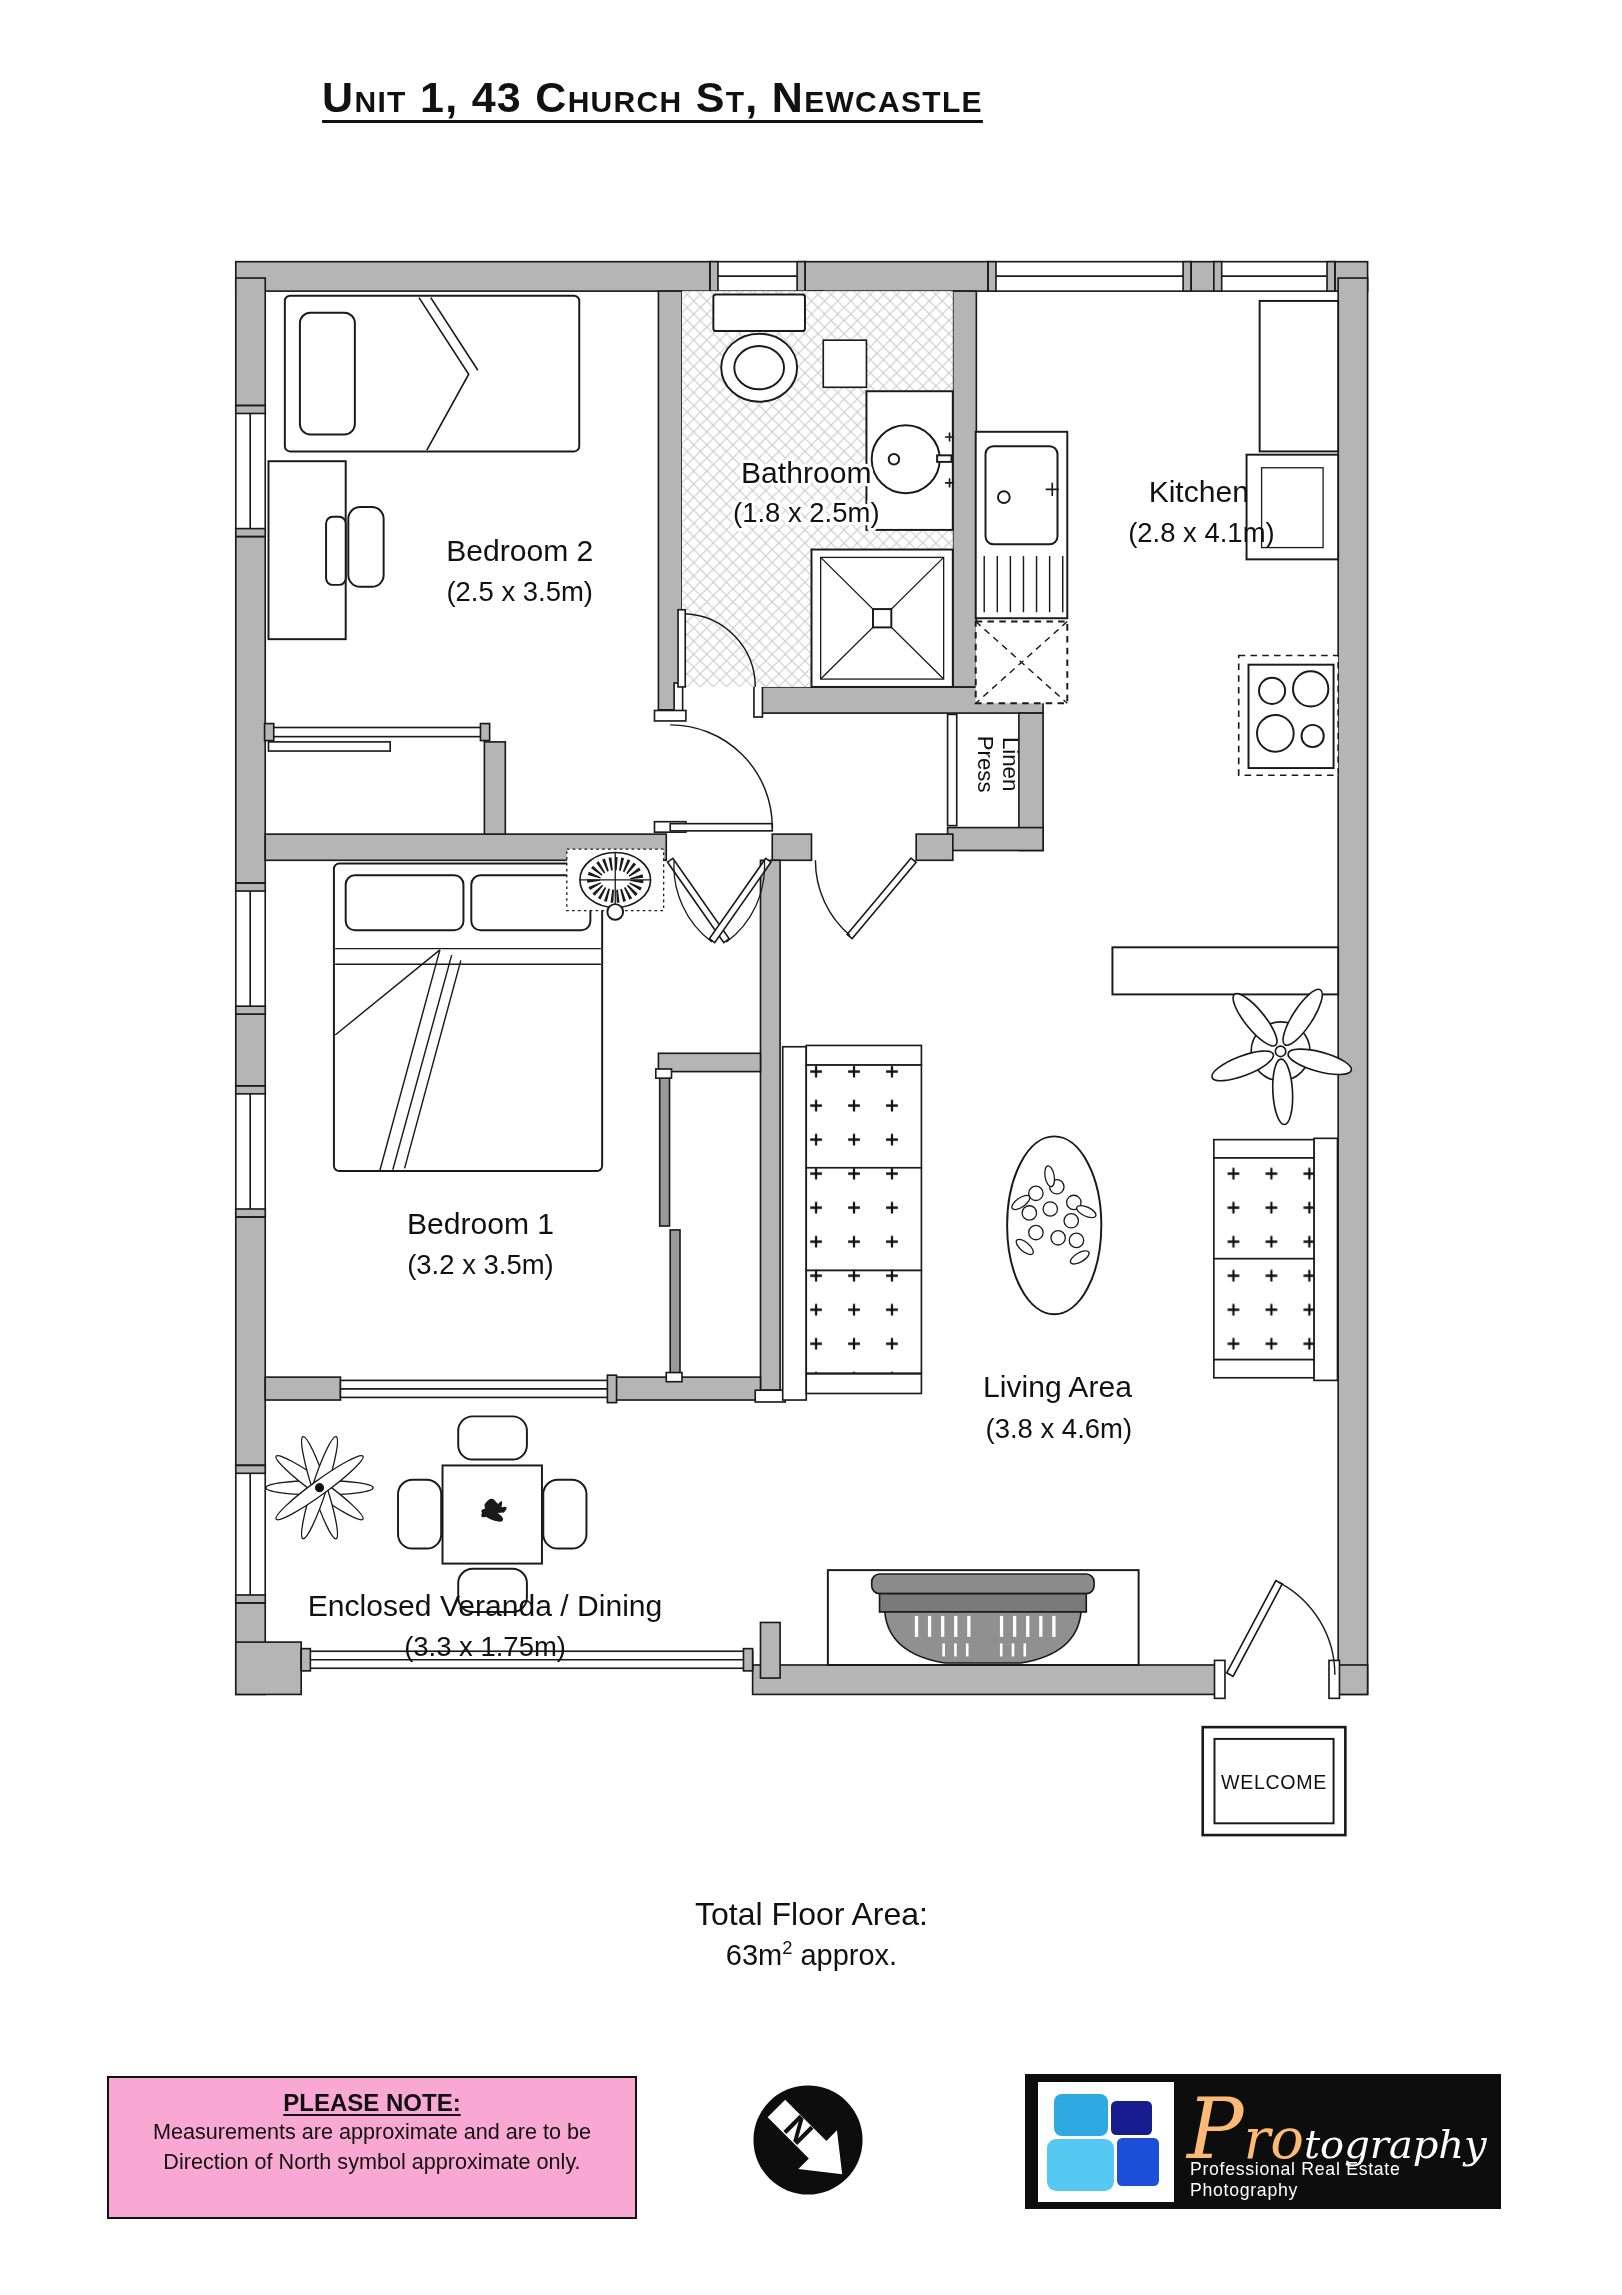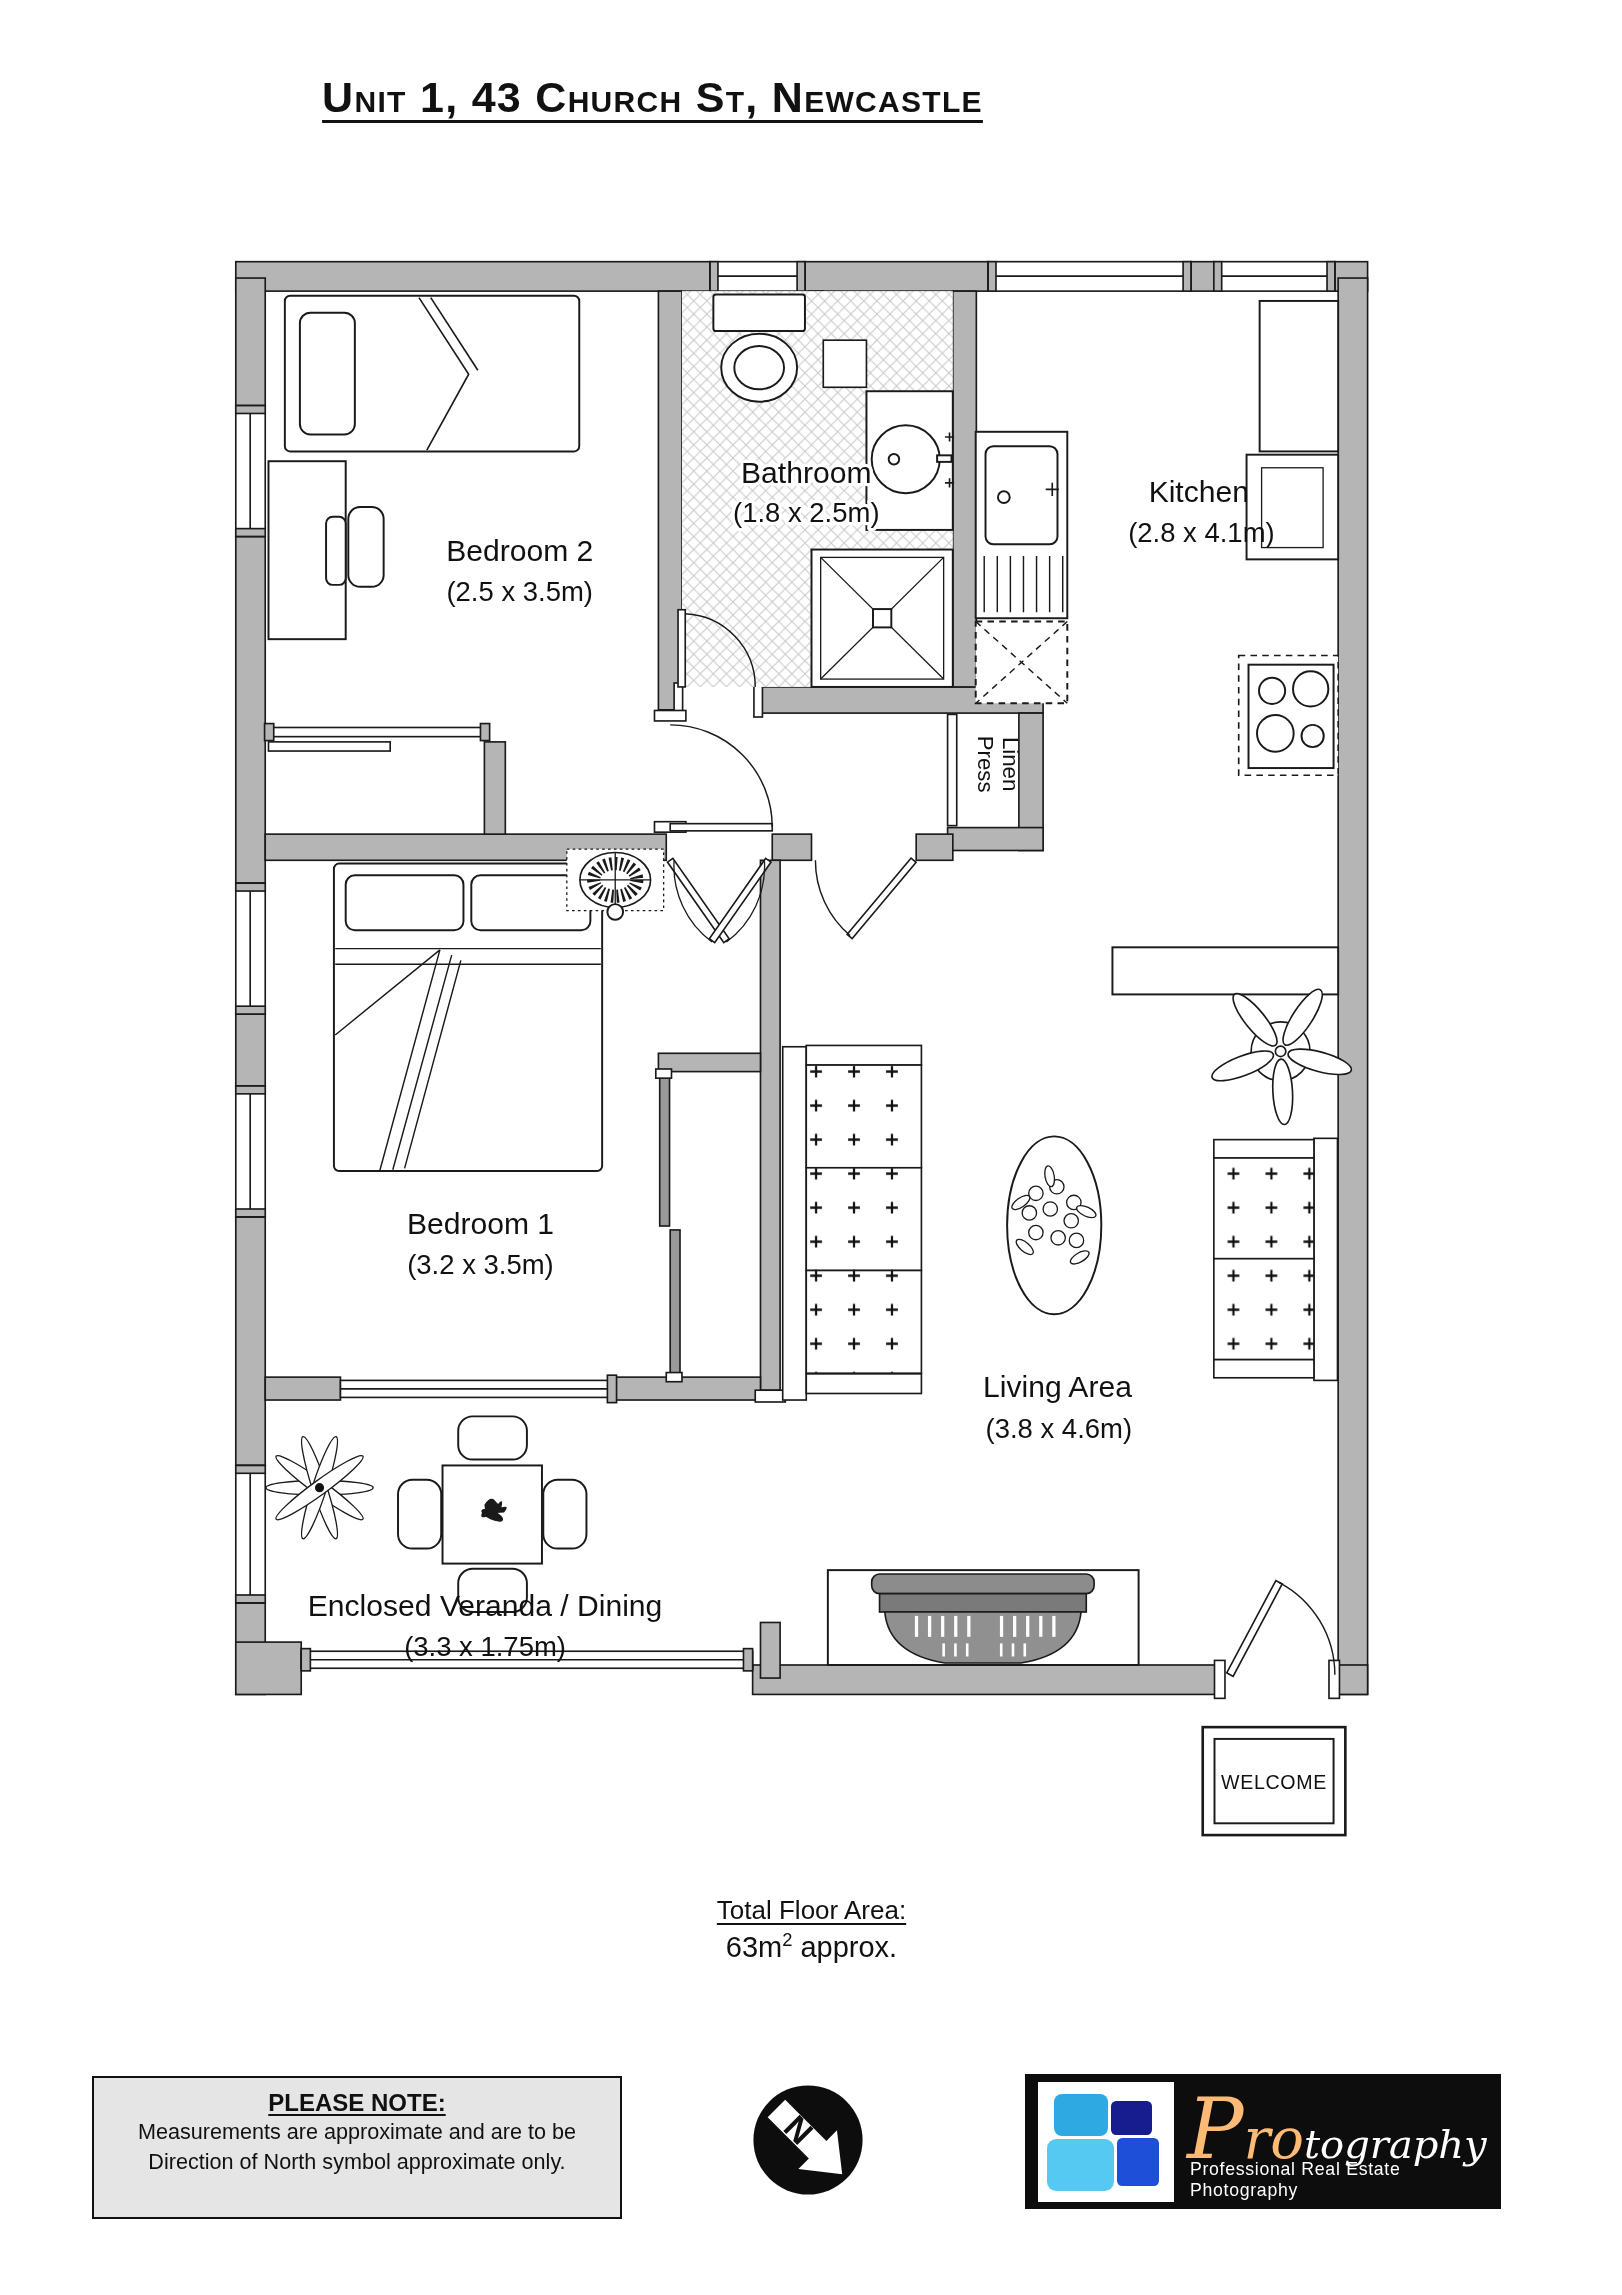--- a/index.html
+++ b/index.html
@@ -6,26 +6,26 @@
   body{width:1623px;height:2295px;position:relative;font-family:"Liberation Sans",sans-serif;color:#111;}
   .abs{position:absolute;}
   
   .page-title{top:73px;left:0;width:1305px;text-align:center;font-weight:bold;
     font-size:43px;font-variant:small-caps;letter-spacing:1.3px;}
   .page-title span{text-decoration:underline;text-underline-offset:7.9px;text-decoration-thickness:3.3px;}
   
   svg.plan{top:0;left:0;width:1623px;height:2295px;}
   
   .total-area{top:1893px;left:0;width:1623px;text-align:center;line-height:1.35;}
-  .total-area .l1{font-size:26px;text-decoration:underline;text-underline-offset:3.9px;}
+  .total-area .l1{font-size:32px;text-underline-offset:3.9px;}
   .total-area .l2{font-size:29px;}
   .total-area sup{font-size:18.3px;}
   
-  .note-box{top:2076px;left:92px;width:526px;height:139px;border:2.6px solid #111;
-    text-align:center;background:#e5e5e5;}
+  .note-box{top:2076px;left:107px;width:526px;height:139px;border:2.6px solid #111;
+    text-align:center;background:#f9a8d4;}
   .note-title{margin-top:10.5px;font-size:24px;font-weight:bold;text-decoration:underline;text-underline-offset:3.3px;}
   .note-line{font-size:21.6px;line-height:1.42;}
   
   svg.north{top:2078px;left:746px;width:124px;height:124px;}
   
   .logo{top:2074px;left:1025px;width:476px;height:135px;background:#0d0d0d;}
   .logo-sq{position:absolute;left:13px;top:7.9px;width:136px;height:120px;background:#fff;}
   .sq{position:absolute;border-radius:7.9px;}
   .sq-tl{left:15.7px;top:11.8px;width:54px;height:42px;background:#2FA9E1;}
   .sq-tr{left:73px;top:19.6px;width:41px;height:34px;background:#171D8F;border-radius:5.2px;}

